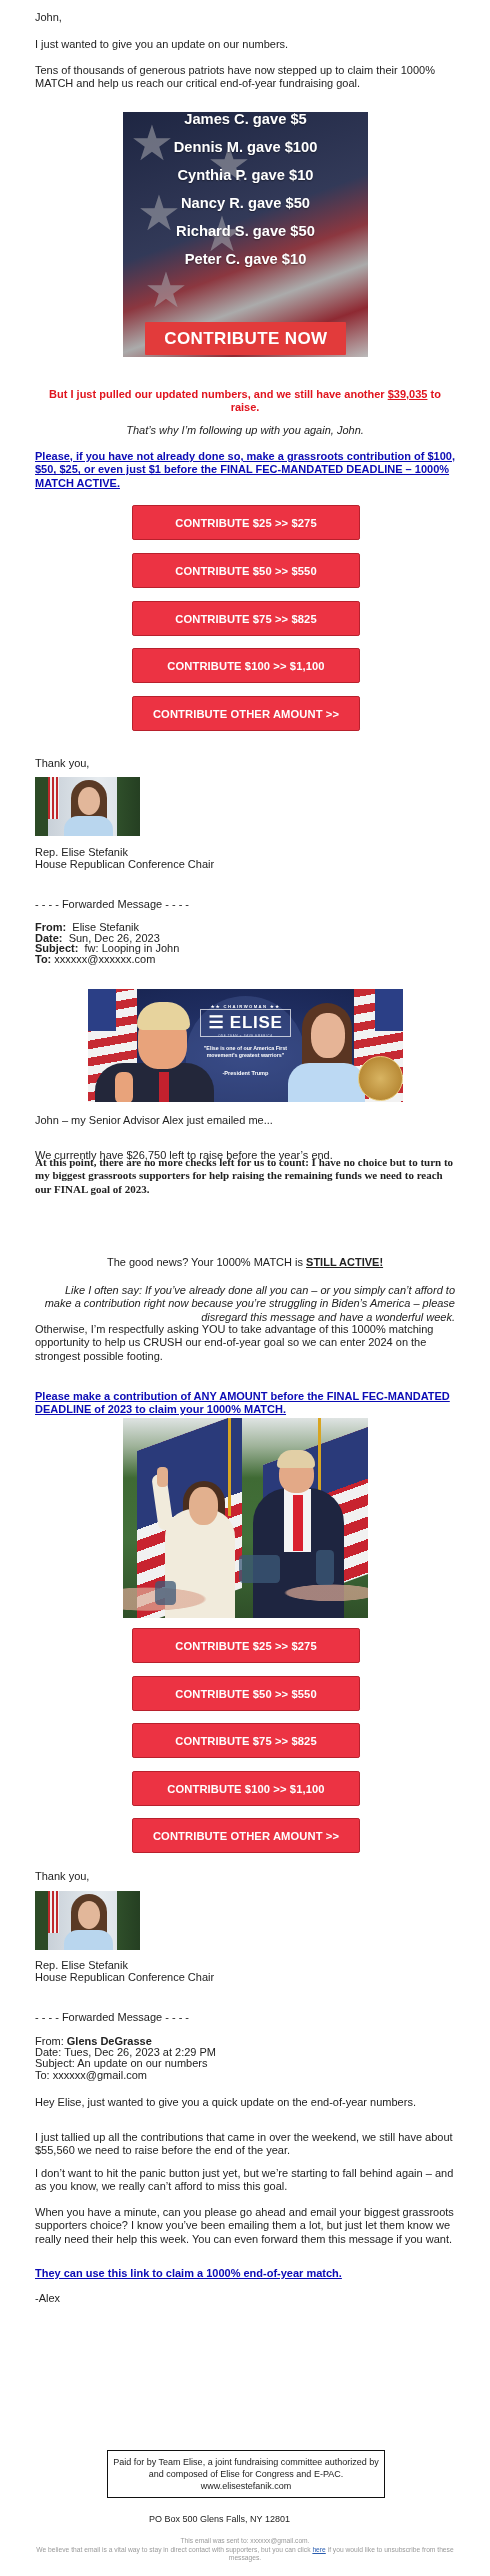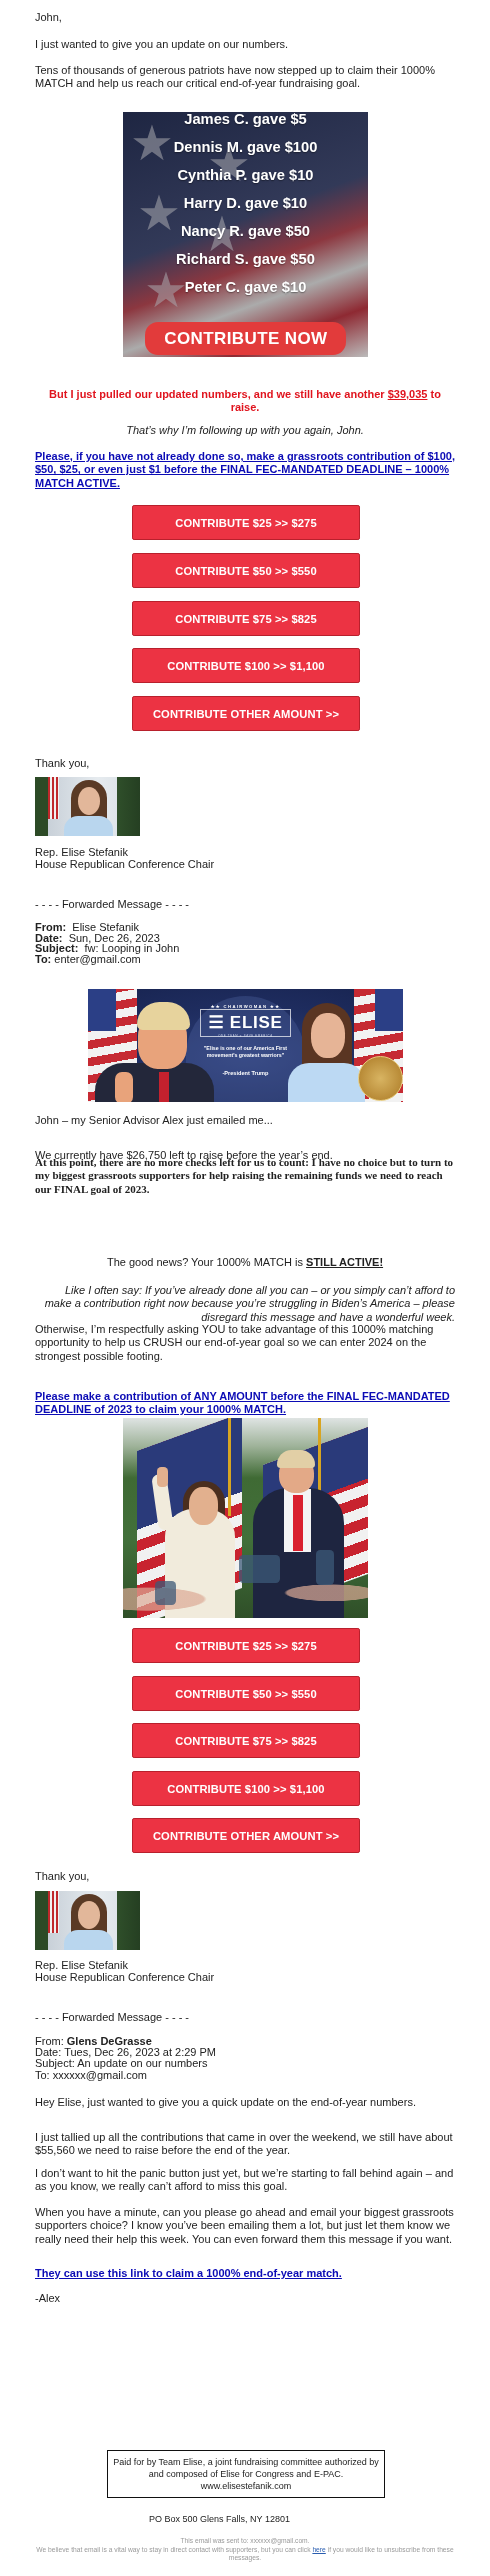--- a/index.html
+++ b/index.html
@@ -20,21 +20,21 @@
   
   .donor-img {
     position: absolute; left: 123px; top: 112px; width: 245px; height: 245px; overflow: hidden;
     background:
       linear-gradient(160deg, rgba(18,26,56,0.95) 0%, rgba(28,36,70,0.9) 45%, rgba(120,20,30,0.85) 60%, rgba(150,150,150,0.8) 72%, rgba(130,18,28,0.9) 85%, rgba(170,170,170,0.8) 100%);
   }
   .donor-img .star { position: absolute; color: rgba(170,170,175,0.55); font-size: 49px; line-height: 49px; }
   .donor-list { position: absolute; left: 0; width: 100%; top: -7px; text-align: center; }
   .donor-line { color: #ffffff; font-weight: bold; font-size: 14.7px; line-height: 28px; font-family: "Liberation Sans", sans-serif; text-shadow: 0 0.7px 1.4px rgba(0,0,0,0.4); }
   .donor-cta {
-    position: absolute; left: 22.4px; top: 210px; width: 201px; height: 33px; border-radius: 13px;
+    position: absolute; left: 22.4px; top: 210px; width: 201px; height: 33px; border-radius: 1px;
     background: #e23b3b; color: #fff; font-weight: bold; font-size: 17px; line-height: 33px; text-align: center;
     letter-spacing: 0.4px; cursor: pointer;
   }
 
   
   .btn {
     position: absolute; left: 132px; width: 228px; height: 35px; background: #ec3343;
     border: 0.7px solid #b8202c; border-radius: 2.1px; color: #ffffff; font-weight: bold; font-size: 11.2px;
     text-align: center; line-height: 34px; cursor: pointer; letter-spacing: 0.1px;
   }
@@ -122,21 +122,20 @@
 <div class="donor-img">
   <span class="star" style="left:7px;top:7px;">★</span>
   <span class="star" style="left:84px;top:28px;">★</span>
   <span class="star" style="left:14px;top:77px;">★</span>
   <span class="star" style="left:77px;top:98px;">★</span>
   <span class="star" style="left:21px;top:154px;">★</span>
   <div class="donor-list">
     <div class="donor-line">James C. gave $5</div>
     <div class="donor-line">Dennis M. gave $100</div>
     <div class="donor-line">Cynthia P. gave $10</div>
-    <div class="donor-line">Harry D. gave $10</div>
     <div class="donor-line">Nancy R. gave $50</div>
     <div class="donor-line">Richard S. gave $50</div>
     <div class="donor-line">Peter C. gave $10</div>
   </div>
   <div class="donor-cta">CONTRIBUTE NOW</div>
 </div>
 
 <div class="p center red" style="top:388px;"><span>But I just pulled our updated numbers, and we still have another </span><span class="u">$39,035</span><span> to raise.</span></div>
 
 <div class="p center ital" style="top:424px;">That’s why I’m following up with you again, John.</div>
@@ -158,21 +157,21 @@
 </div>
 <div class="p" style="top:846px;">Rep. Elise Stefanik</div>
 <div class="p" style="top:858px;">House Republican Conference Chair</div>
 
 <div class="p" style="top:898px;">- - - - Forwarded Message - - - -</div>
 
 <div class="p" style="top:922px;line-height:10.5px;">
   <div><b>From:</b>&nbsp; <span>Elise Stefanik</span></div>
   <div><b>Date:</b>&nbsp; <span>Sun, Dec 26, 2023</span></div>
   <div><b>Subject:</b>&nbsp; <span>fw: Looping in John</span></div>
-  <div><b>To:</b> <span>enter@gmail.com</span></div>
+  <div><b>To:</b> <span>xxxxxx@xxxxxx.com</span></div>
 </div>
 
 <div class="banner">
   <div class="dome"></div>
   <div class="flagL"></div>
   <div class="flagR"></div>
   <div class="p1">
     <div class="suit"></div>
       <div class="tie"></div>
       <div class="face"></div>

